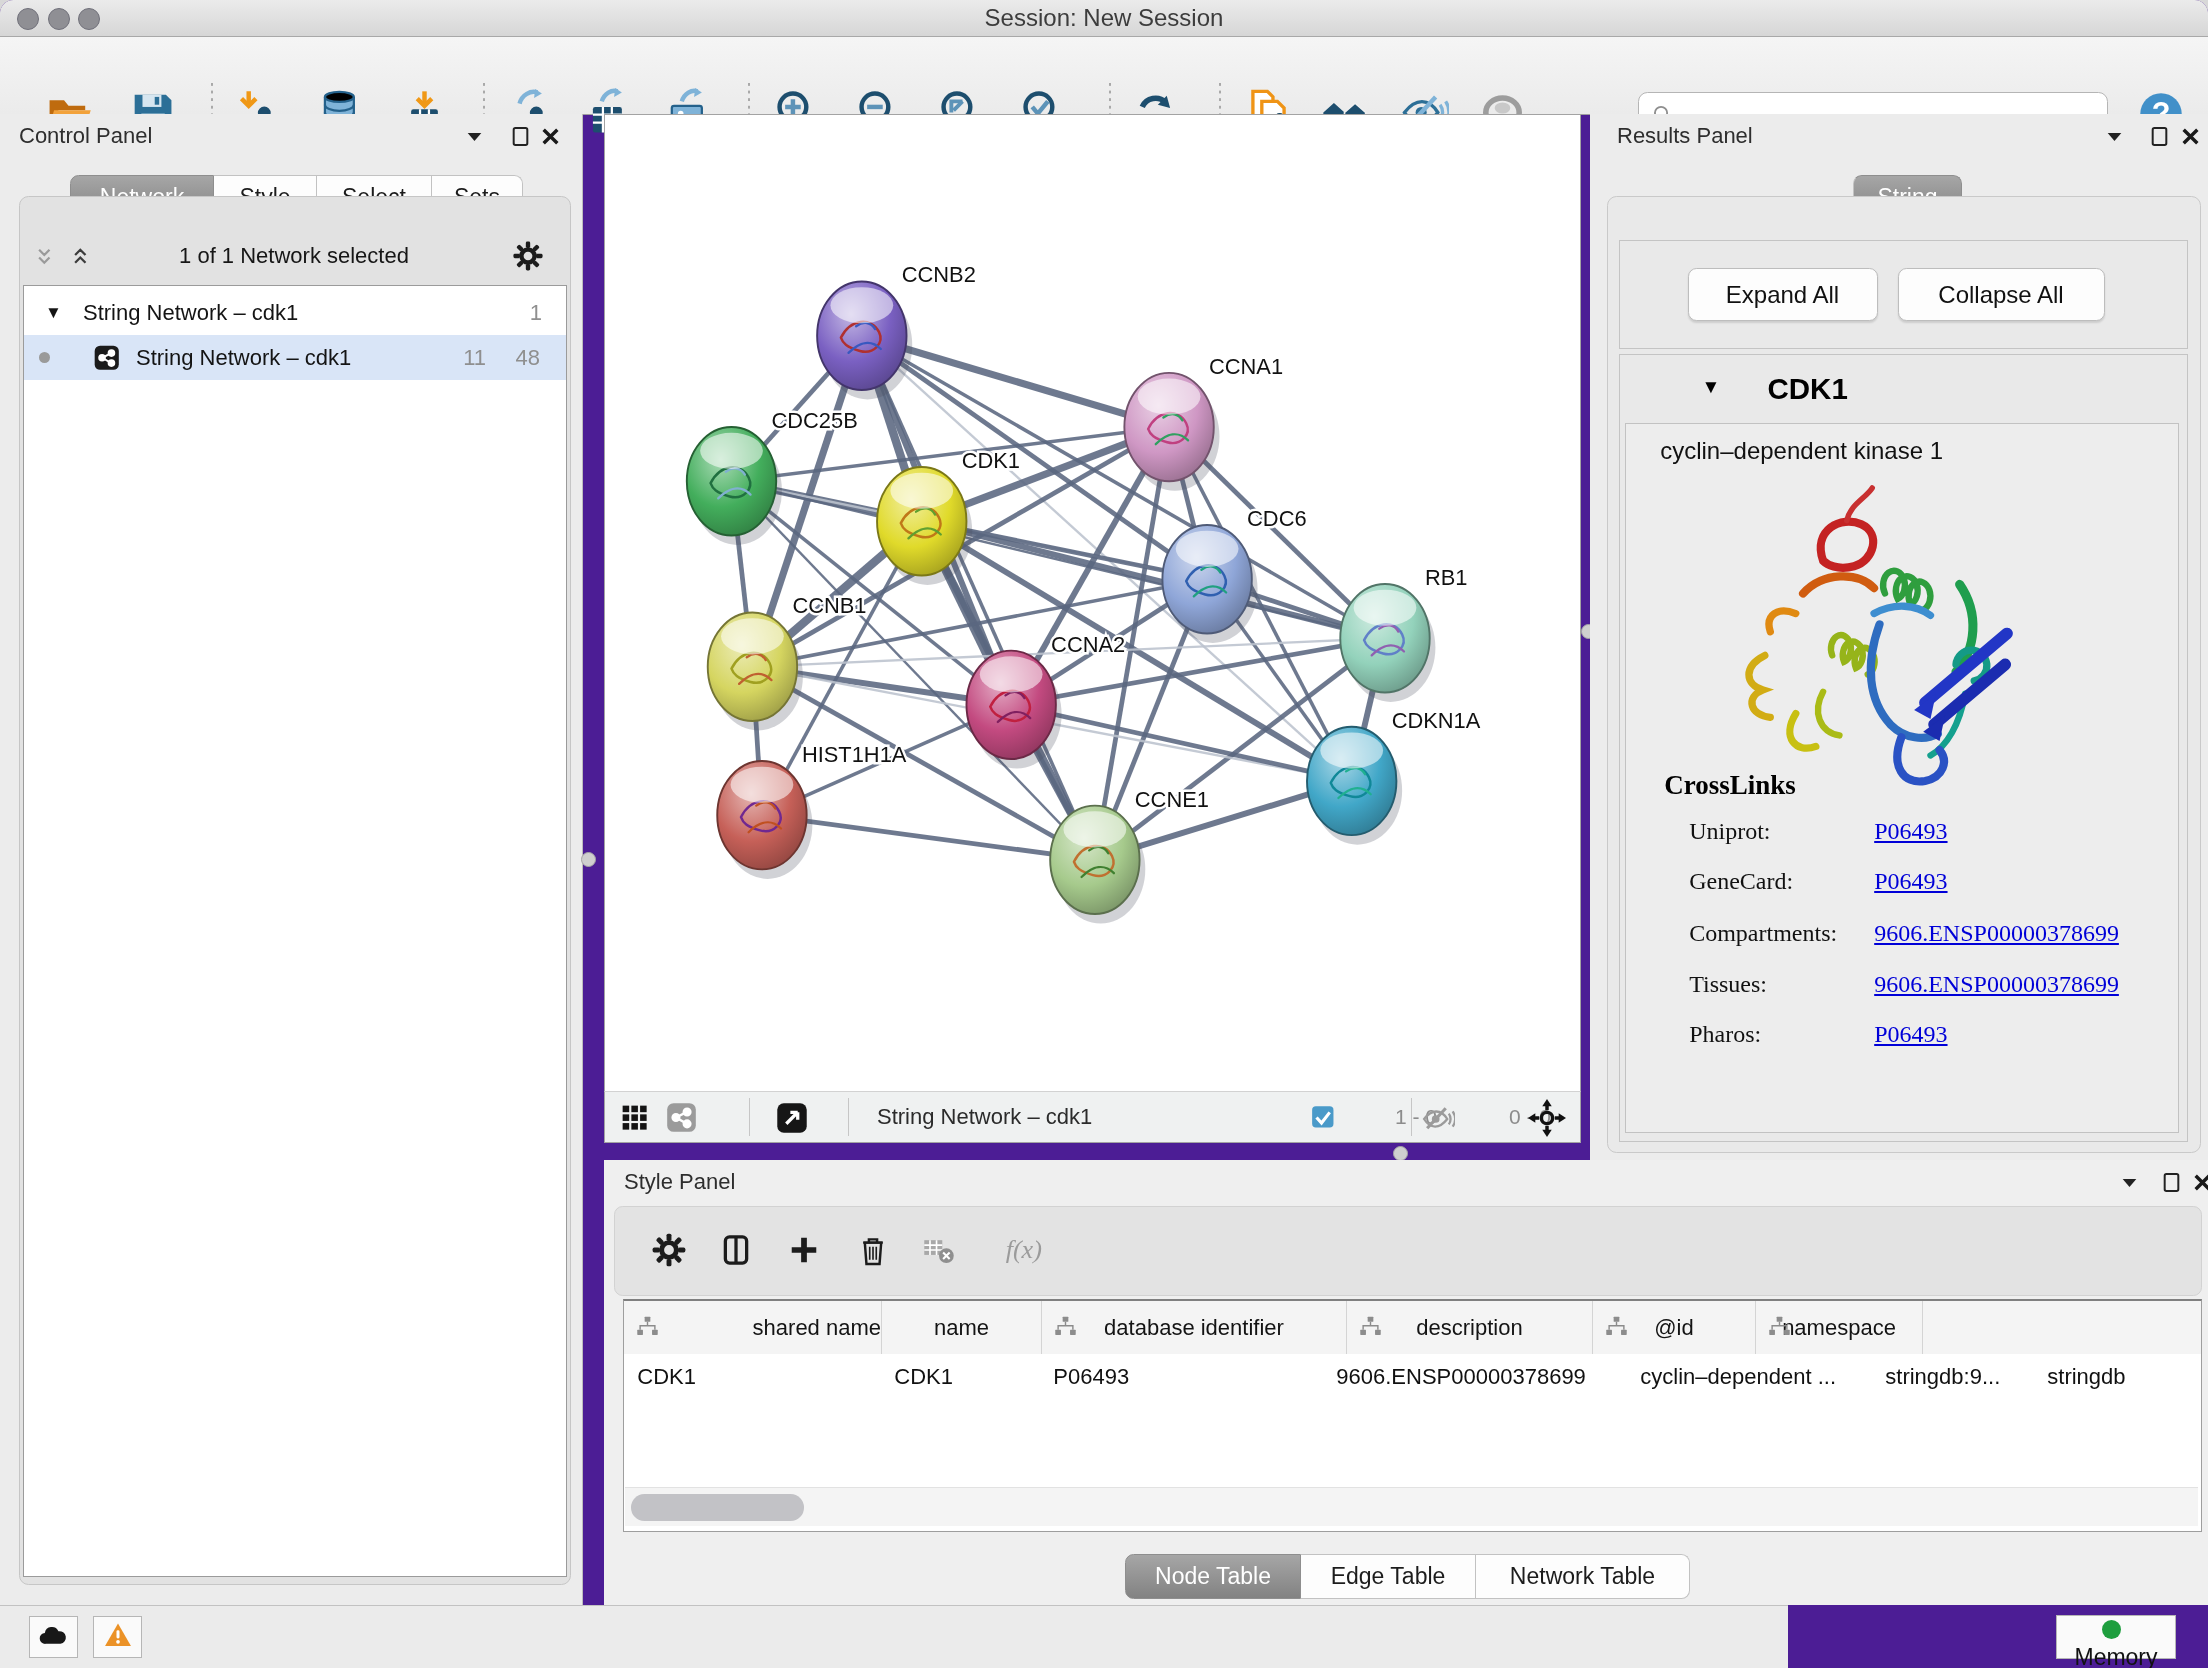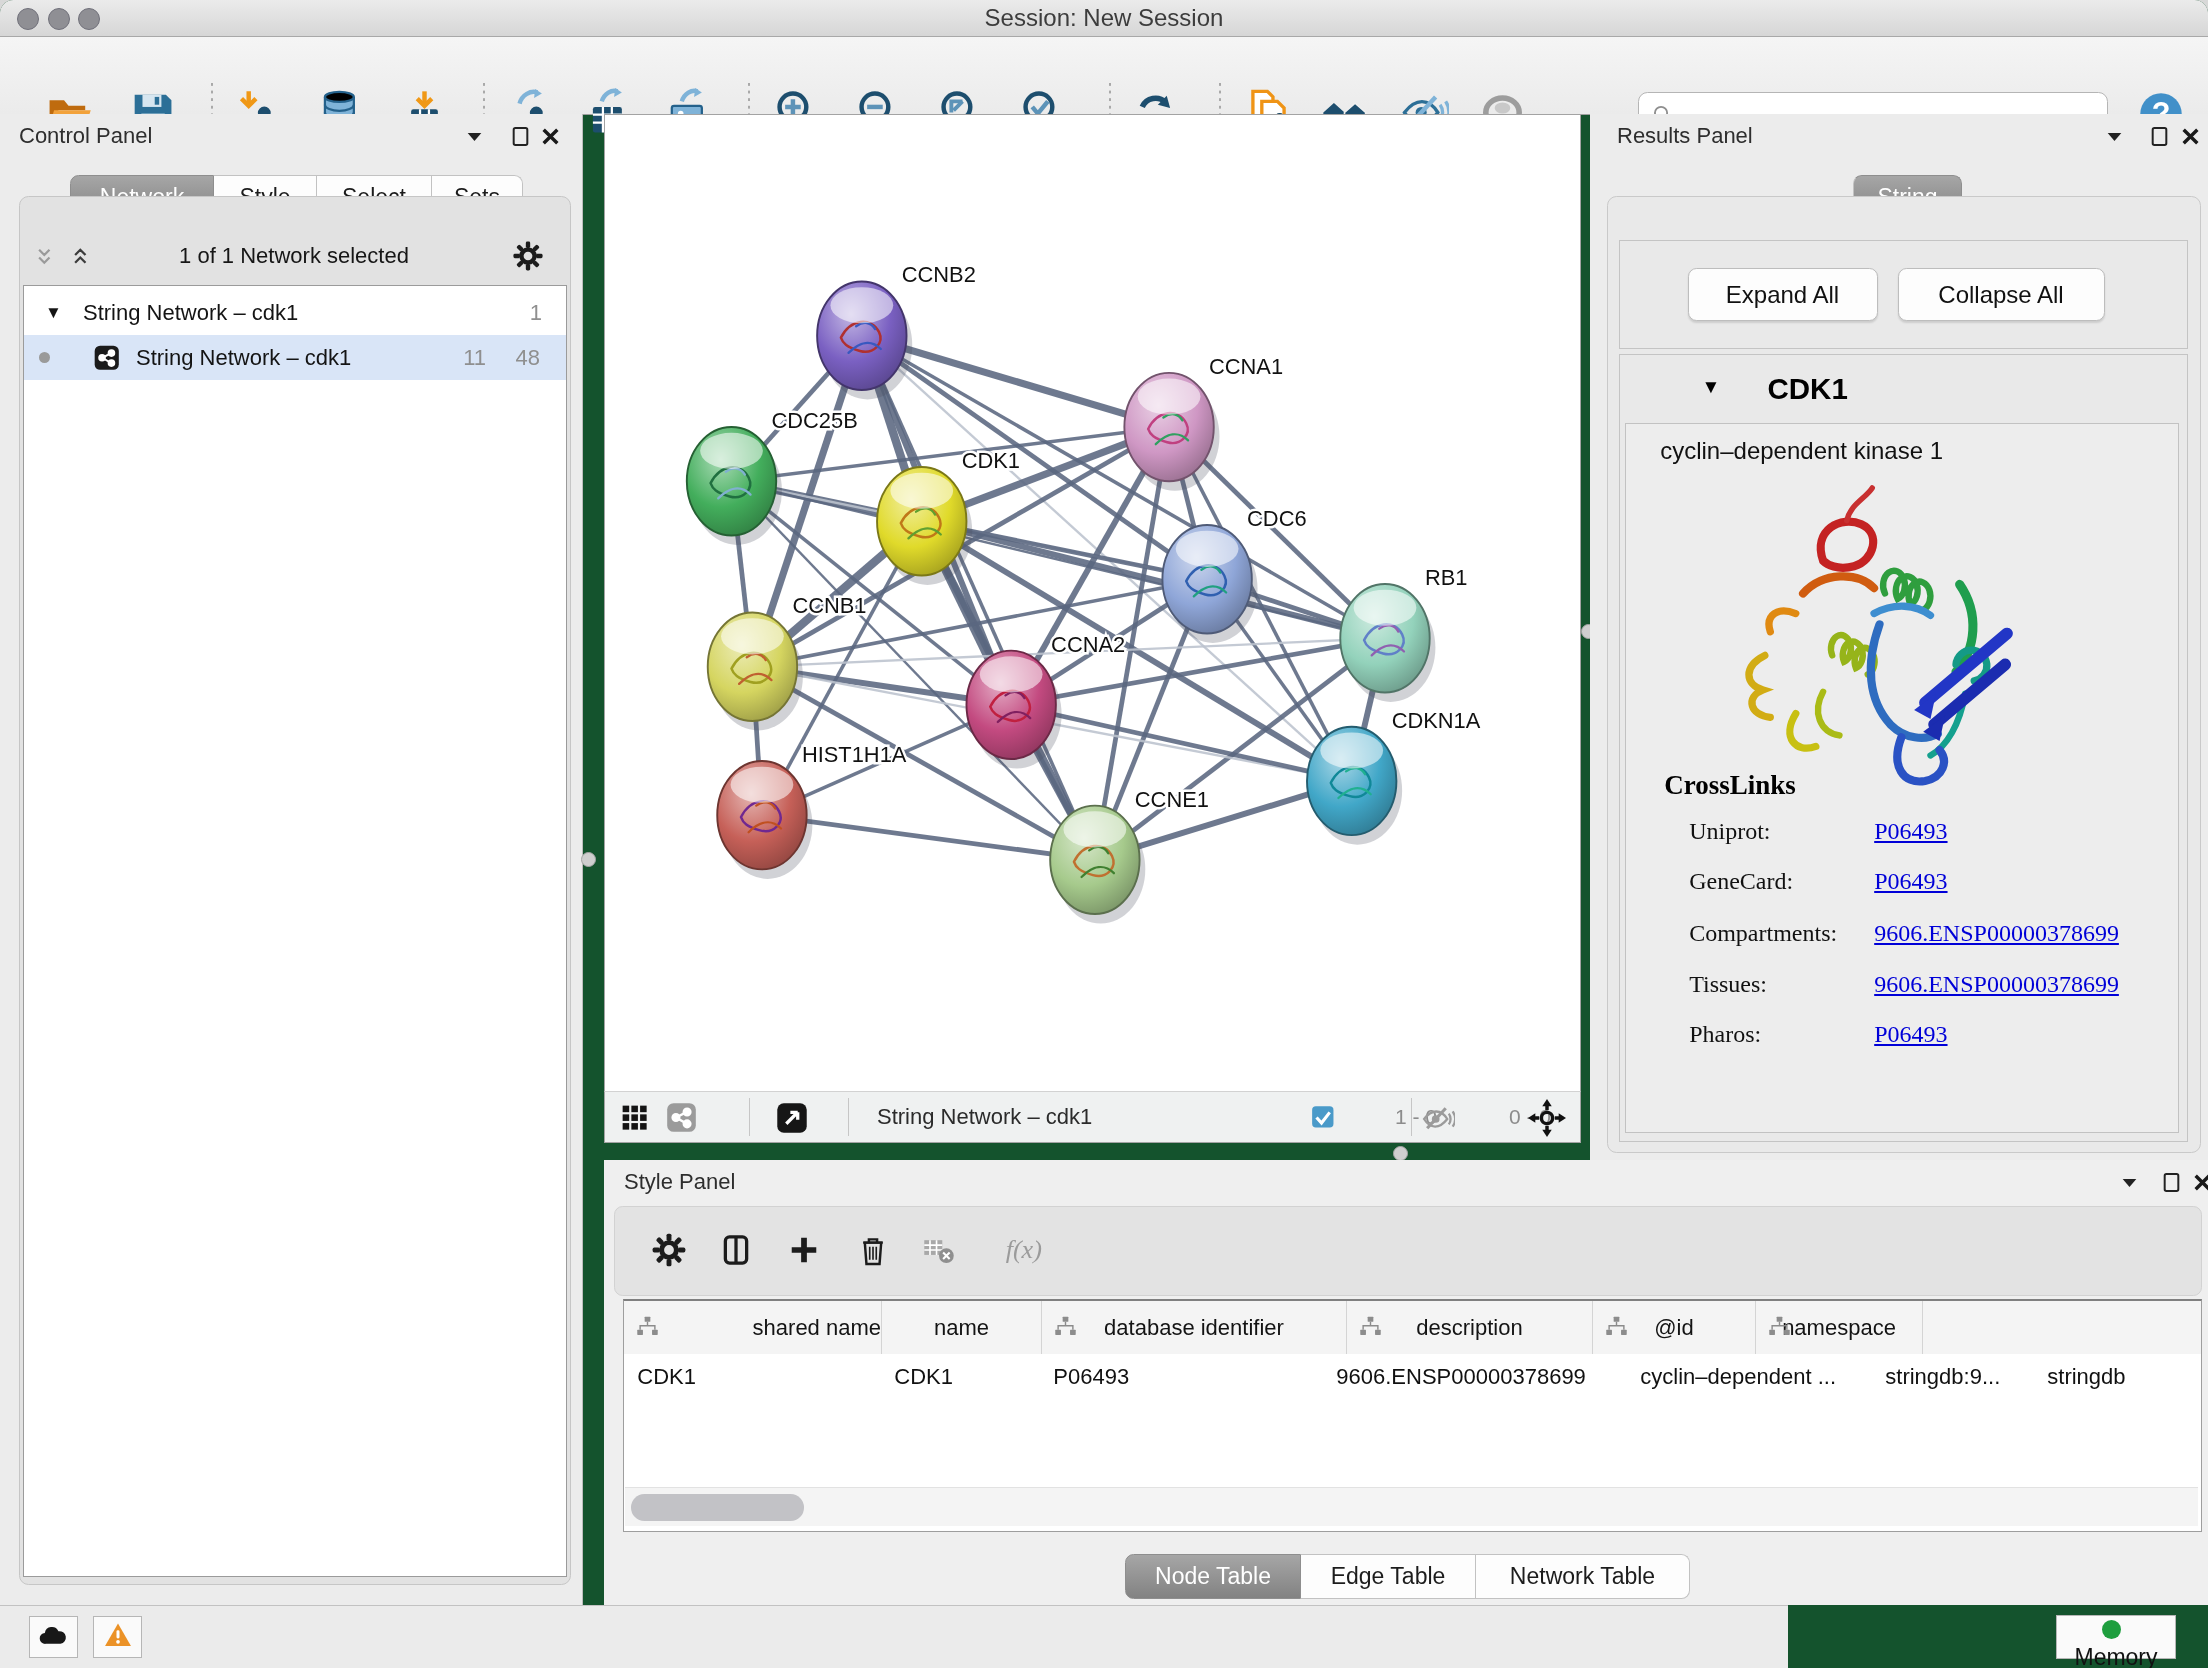--- a/index.html
+++ b/index.html
@@ -1,16 +1,16 @@
 <!DOCTYPE html>
 <html style="font-size:15px"><head>
 <meta charset="utf-8">
 <style>
   html,body{margin:0;padding:0;background:#d8d8d8;}
-  #window{position:relative;width:2208px;height:1668px;background:#14532d;overflow:hidden;
+  #window{position:relative;width:2208px;height:1668px;background:#4c1d95;overflow:hidden;
     font-family:"Liberation Sans",sans-serif;border-radius:13.3px 13.3px 0 0;}
   .abs{position:absolute;}
   .icon{display:inline-block;line-height:0;}
   .icon svg{width:100%;height:100%;}
   
   #titlebar{left:0;top:0;width:2208px;height:36px;background:linear-gradient(#ebebeb,#d6d6d6);
     border-bottom:1px solid #a8a8a8;}
   .traffic{position:absolute;top:7.6px;width:20px;height:20px;border-radius:50%;
     background:#8f8f94;border:1px solid #70707a;}
   #win-title{width:100%;text-align:center;font-size:24px;color:#3c3c3c;line-height:36px;}

